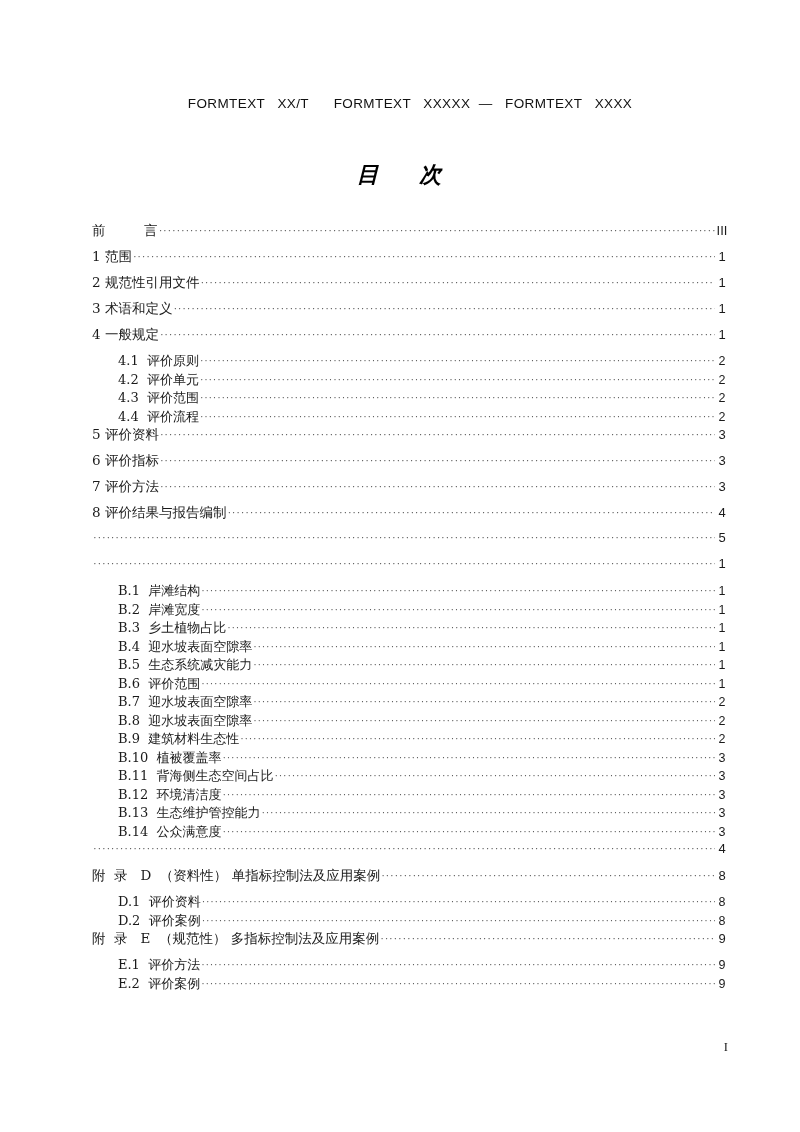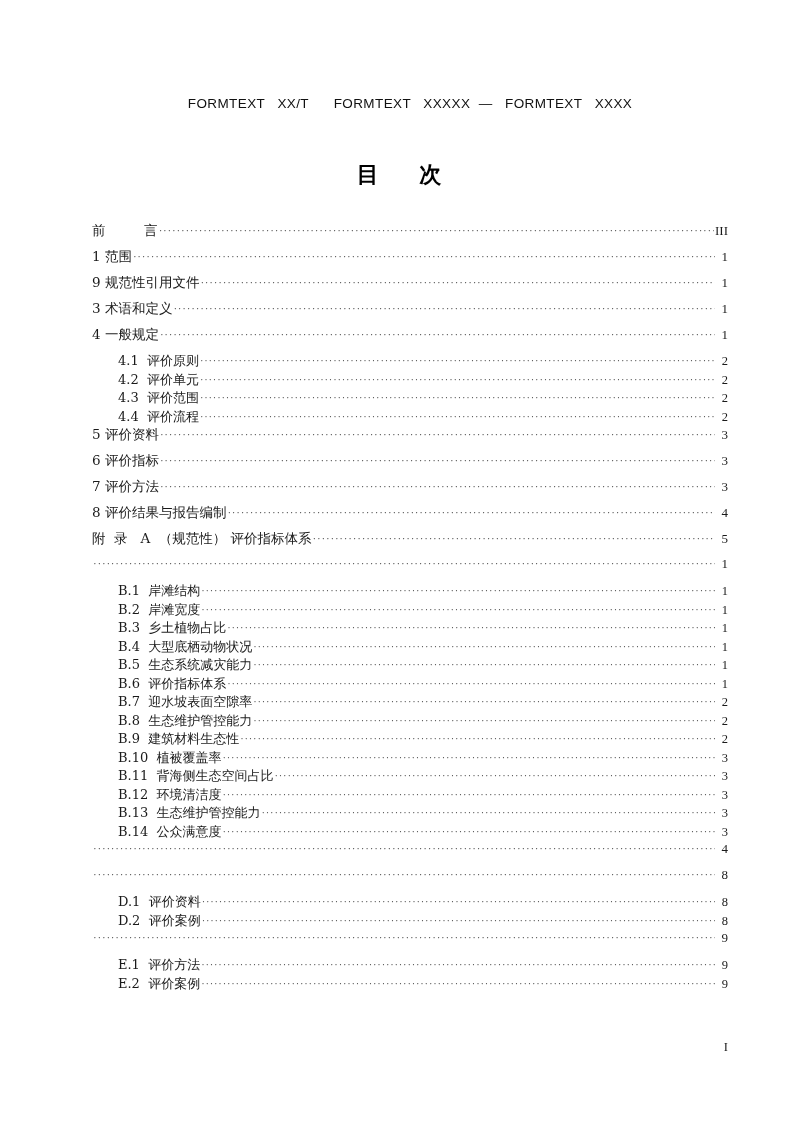--- a/index.html
+++ b/index.html
@@ -43,20 +43,21 @@
     top: 160px;
     left: 0;
     width: 800px;
     text-align: center;
     font-family: "DejaVu Sans", "Liberation Sans", sans-serif;
     font-size: 22px;
     font-weight: bold;
     letter-spacing: 2px;
     color: #000000;
     white-space: pre;
+    font-style: italic;
   }
 
   
   .toc {
     position: absolute;
     top: 222px;
     left: 92px;
     width: 636px;
   }
 
@@ -83,23 +84,23 @@
     font-family: "Liberation Serif", "DejaVu Serif", serif;
     font-size: 11px;
     color: #4a4a4a;
     letter-spacing: 0.8px;
     position: relative;
     top: -1px;
   }
 
   .toc-page {
     flex: 0 0 auto;
-    text-align: right;
-    white-space: pre;
-    font-family: Liberation Serif, serif;
+    text-align: center;
+    white-space: pre;
+    font-family: Liberation Sans, sans-serif;
     min-width: 12px;
   }
 
   
   .lvl1 {
     height: 26px;
     padding-left: 0;
     font-size: 13.5px;
   }
   .lvl1 .toc-page { font-size: 13px; }
@@ -140,21 +141,21 @@
         <span class="toc-label">前         言</span>
         <span class="toc-leader">···························································································································································································································</span>
         <span class="toc-page">III</span>
       </div>
       <div class="toc-row lvl1">
         <span class="toc-label">1 范围</span>
         <span class="toc-leader">···························································································································································································································</span>
         <span class="toc-page">1</span>
       </div>
       <div class="toc-row lvl1">
-        <span class="toc-label">9 规范性引用文件</span>
+        <span class="toc-label">2 规范性引用文件</span>
         <span class="toc-leader">···························································································································································································································</span>
         <span class="toc-page">1</span>
       </div>
       <div class="toc-row lvl1">
         <span class="toc-label">3 术语和定义</span>
         <span class="toc-leader">···························································································································································································································</span>
         <span class="toc-page">1</span>
       </div>
       <div class="toc-row lvl1">
         <span class="toc-label">4 一般规定</span>
@@ -195,21 +196,20 @@
         <span class="toc-label">7 评价方法</span>
         <span class="toc-leader">···························································································································································································································</span>
         <span class="toc-page">3</span>
       </div>
       <div class="toc-row lvl1">
         <span class="toc-label">8 评价结果与报告编制</span>
         <span class="toc-leader">···························································································································································································································</span>
         <span class="toc-page">4</span>
       </div>
       <div class="toc-row lvl1">
-        <span class="toc-label">附  录   A  （规范性） 评价指标体系</span>
         <span class="toc-leader">···························································································································································································································</span>
         <span class="toc-page">5</span>
       </div>
       <div class="toc-row lvl1">
         <span class="toc-leader">···························································································································································································································</span>
         <span class="toc-page">1</span>
       </div>
       <div class="toc-row lvl2">
         <span class="toc-label">B.1  岸滩结构</span>
         <span class="toc-leader">···························································································································································································································</span>
@@ -219,41 +219,41 @@
         <span class="toc-label">B.2  岸滩宽度</span>
         <span class="toc-leader">···························································································································································································································</span>
         <span class="toc-page">1</span>
       </div>
       <div class="toc-row lvl2">
         <span class="toc-label">B.3  乡土植物占比</span>
         <span class="toc-leader">···························································································································································································································</span>
         <span class="toc-page">1</span>
       </div>
       <div class="toc-row lvl2">
-        <span class="toc-label">B.4  大型底栖动物状况</span>
+        <span class="toc-label">B.4  迎水坡表面空隙率</span>
         <span class="toc-leader">···························································································································································································································</span>
         <span class="toc-page">1</span>
       </div>
       <div class="toc-row lvl2">
         <span class="toc-label">B.5  生态系统减灾能力</span>
         <span class="toc-leader">···························································································································································································································</span>
         <span class="toc-page">1</span>
       </div>
       <div class="toc-row lvl2">
-        <span class="toc-label">B.6  评价指标体系</span>
+        <span class="toc-label">B.6  评价范围</span>
         <span class="toc-leader">···························································································································································································································</span>
         <span class="toc-page">1</span>
       </div>
       <div class="toc-row lvl2">
         <span class="toc-label">B.7  迎水坡表面空隙率</span>
         <span class="toc-leader">···························································································································································································································</span>
         <span class="toc-page">2</span>
       </div>
       <div class="toc-row lvl2">
-        <span class="toc-label">B.8  生态维护管控能力</span>
+        <span class="toc-label">B.8  迎水坡表面空隙率</span>
         <span class="toc-leader">···························································································································································································································</span>
         <span class="toc-page">2</span>
       </div>
       <div class="toc-row lvl2">
         <span class="toc-label">B.9  建筑材料生态性</span>
         <span class="toc-leader">···························································································································································································································</span>
         <span class="toc-page">2</span>
       </div>
       <div class="toc-row lvl2">
         <span class="toc-label">B.10  植被覆盖率</span>
@@ -278,34 +278,36 @@
       <div class="toc-row lvl2">
         <span class="toc-label">B.14  公众满意度</span>
         <span class="toc-leader">···························································································································································································································</span>
         <span class="toc-page">3</span>
       </div>
       <div class="toc-row lvl1">
         <span class="toc-leader">···························································································································································································································</span>
         <span class="toc-page">4</span>
       </div>
       <div class="toc-row lvl1">
+        <span class="toc-label">附  录   D  （资料性） 单指标控制法及应用案例</span>
         <span class="toc-leader">···························································································································································································································</span>
         <span class="toc-page">8</span>
       </div>
       <div class="toc-row lvl2">
         <span class="toc-label">D.1  评价资料</span>
         <span class="toc-leader">···························································································································································································································</span>
         <span class="toc-page">8</span>
       </div>
       <div class="toc-row lvl2">
         <span class="toc-label">D.2  评价案例</span>
         <span class="toc-leader">···························································································································································································································</span>
         <span class="toc-page">8</span>
       </div>
       <div class="toc-row lvl1">
+        <span class="toc-label">附  录   E  （规范性） 多指标控制法及应用案例</span>
         <span class="toc-leader">···························································································································································································································</span>
         <span class="toc-page">9</span>
       </div>
       <div class="toc-row lvl2">
         <span class="toc-label">E.1  评价方法</span>
         <span class="toc-leader">···························································································································································································································</span>
         <span class="toc-page">9</span>
       </div>
       <div class="toc-row lvl2">
         <span class="toc-label">E.2  评价案例</span>

